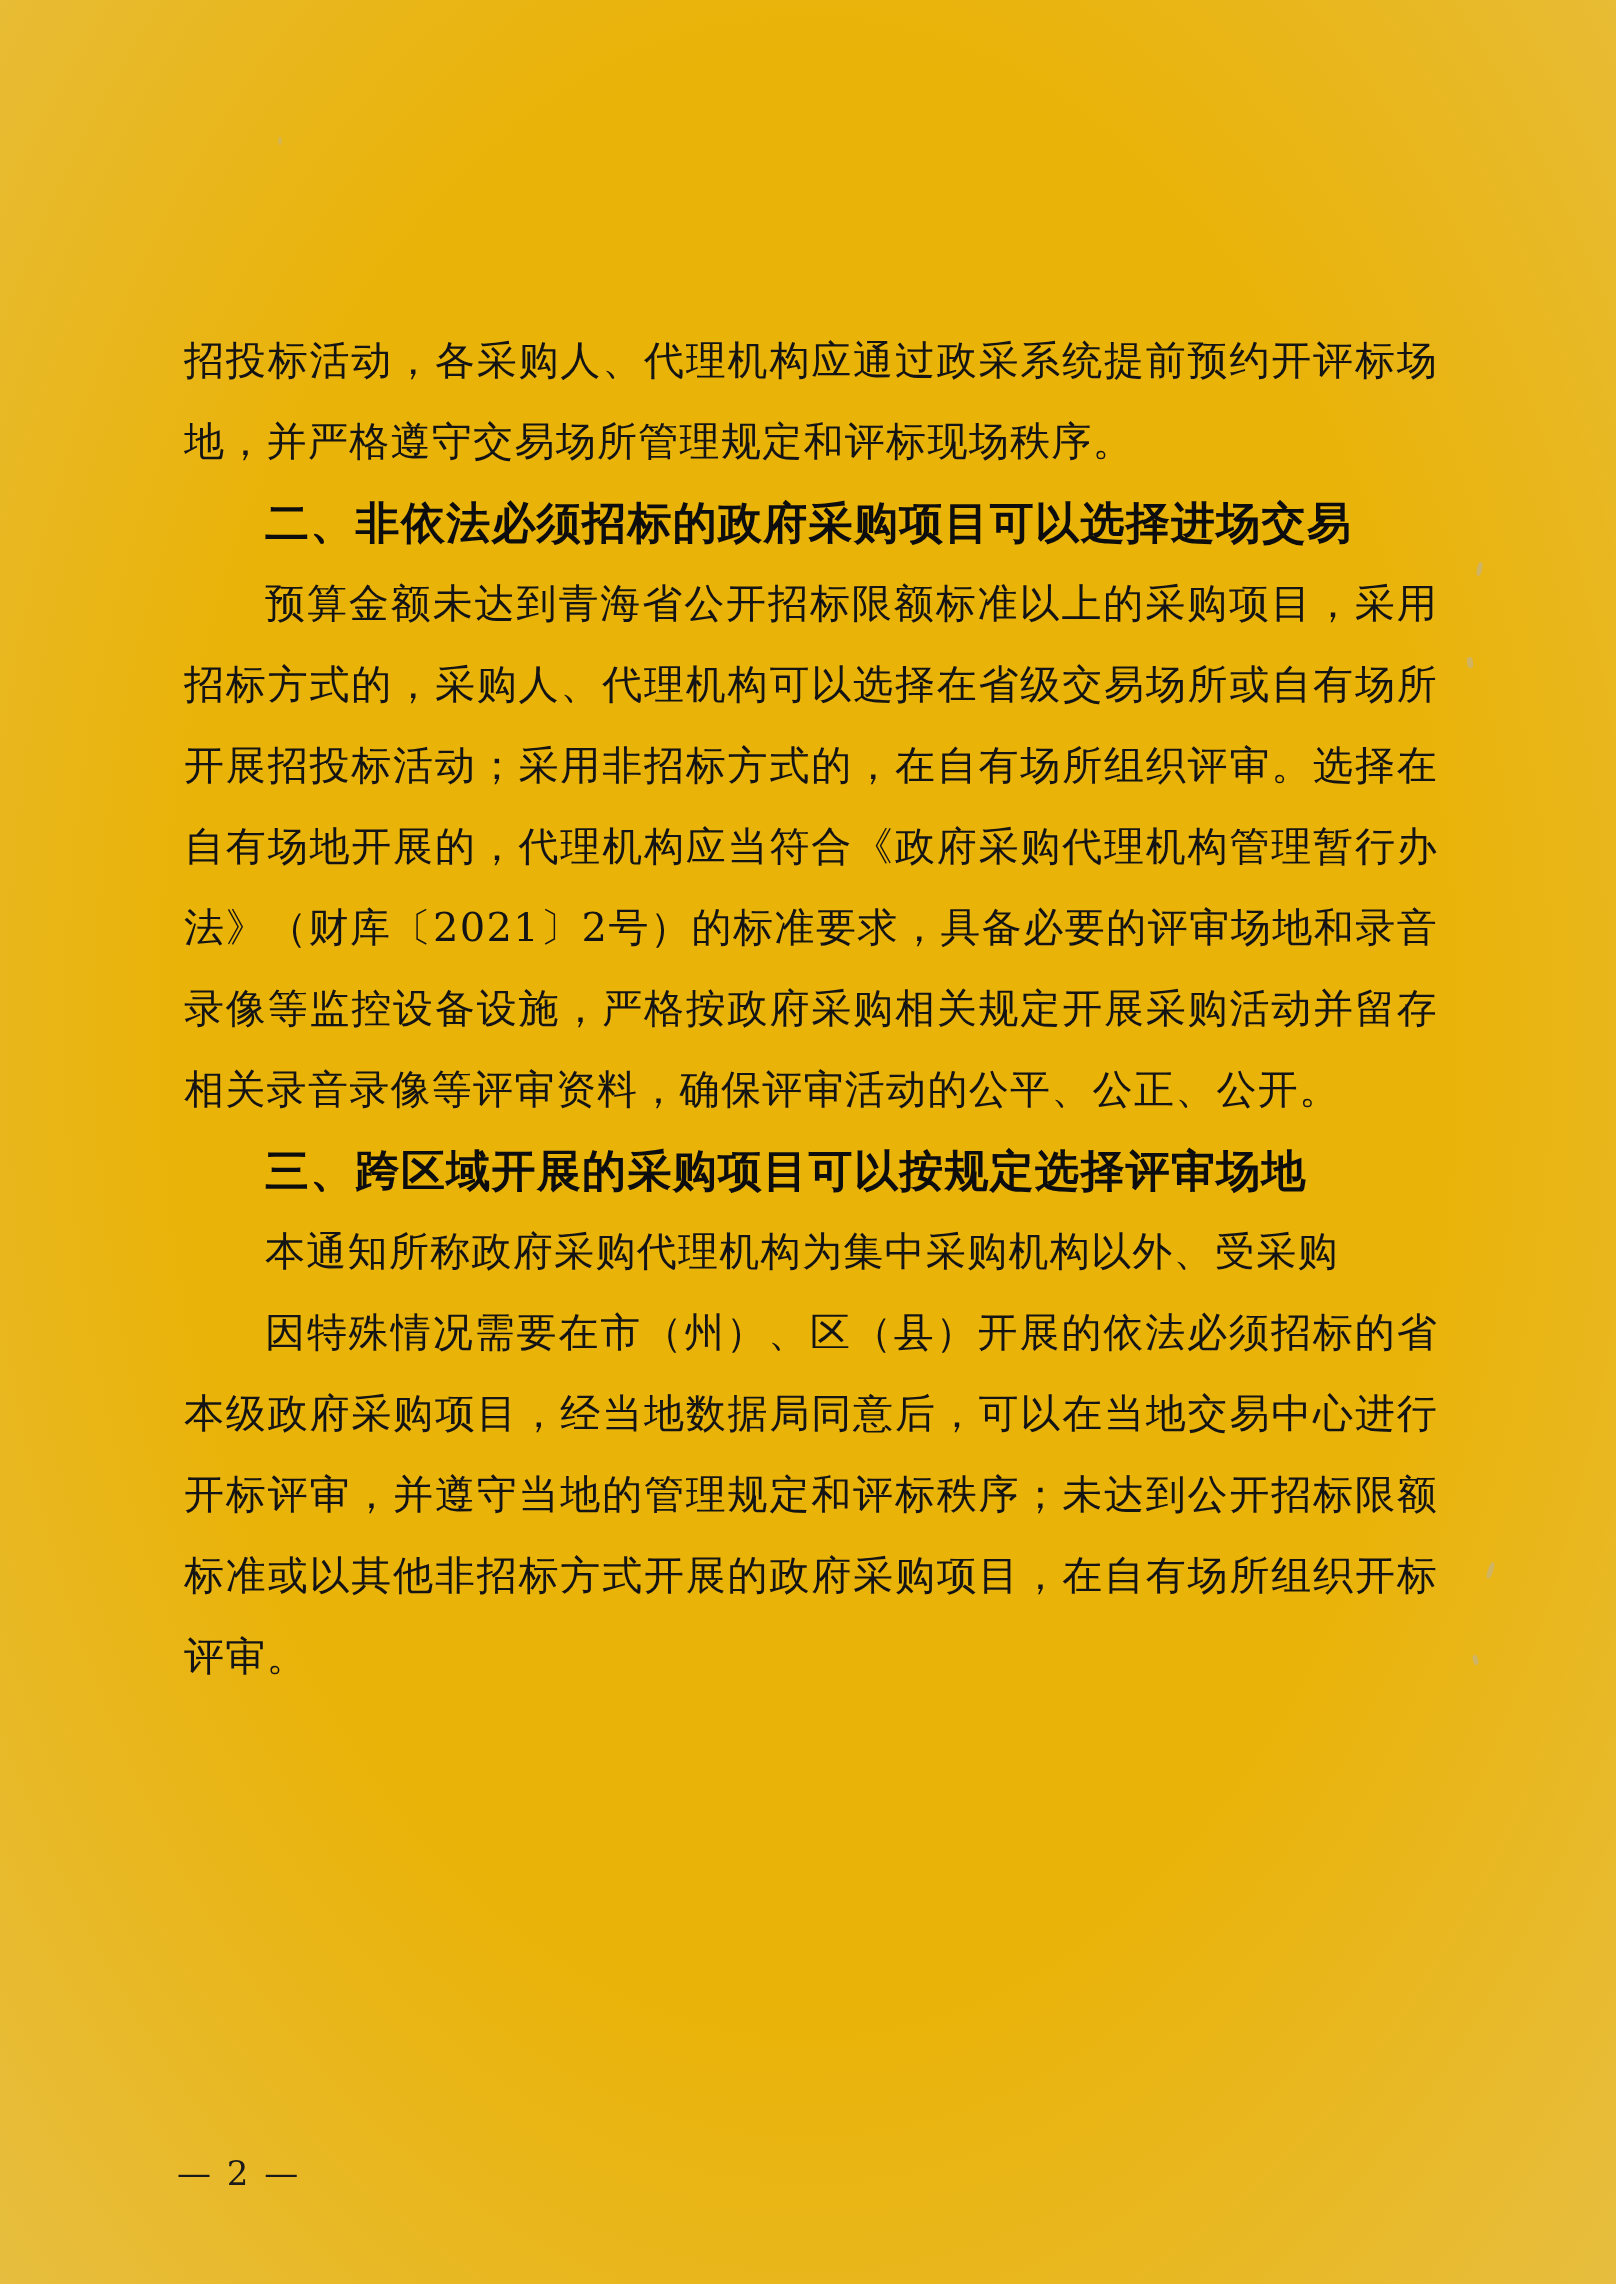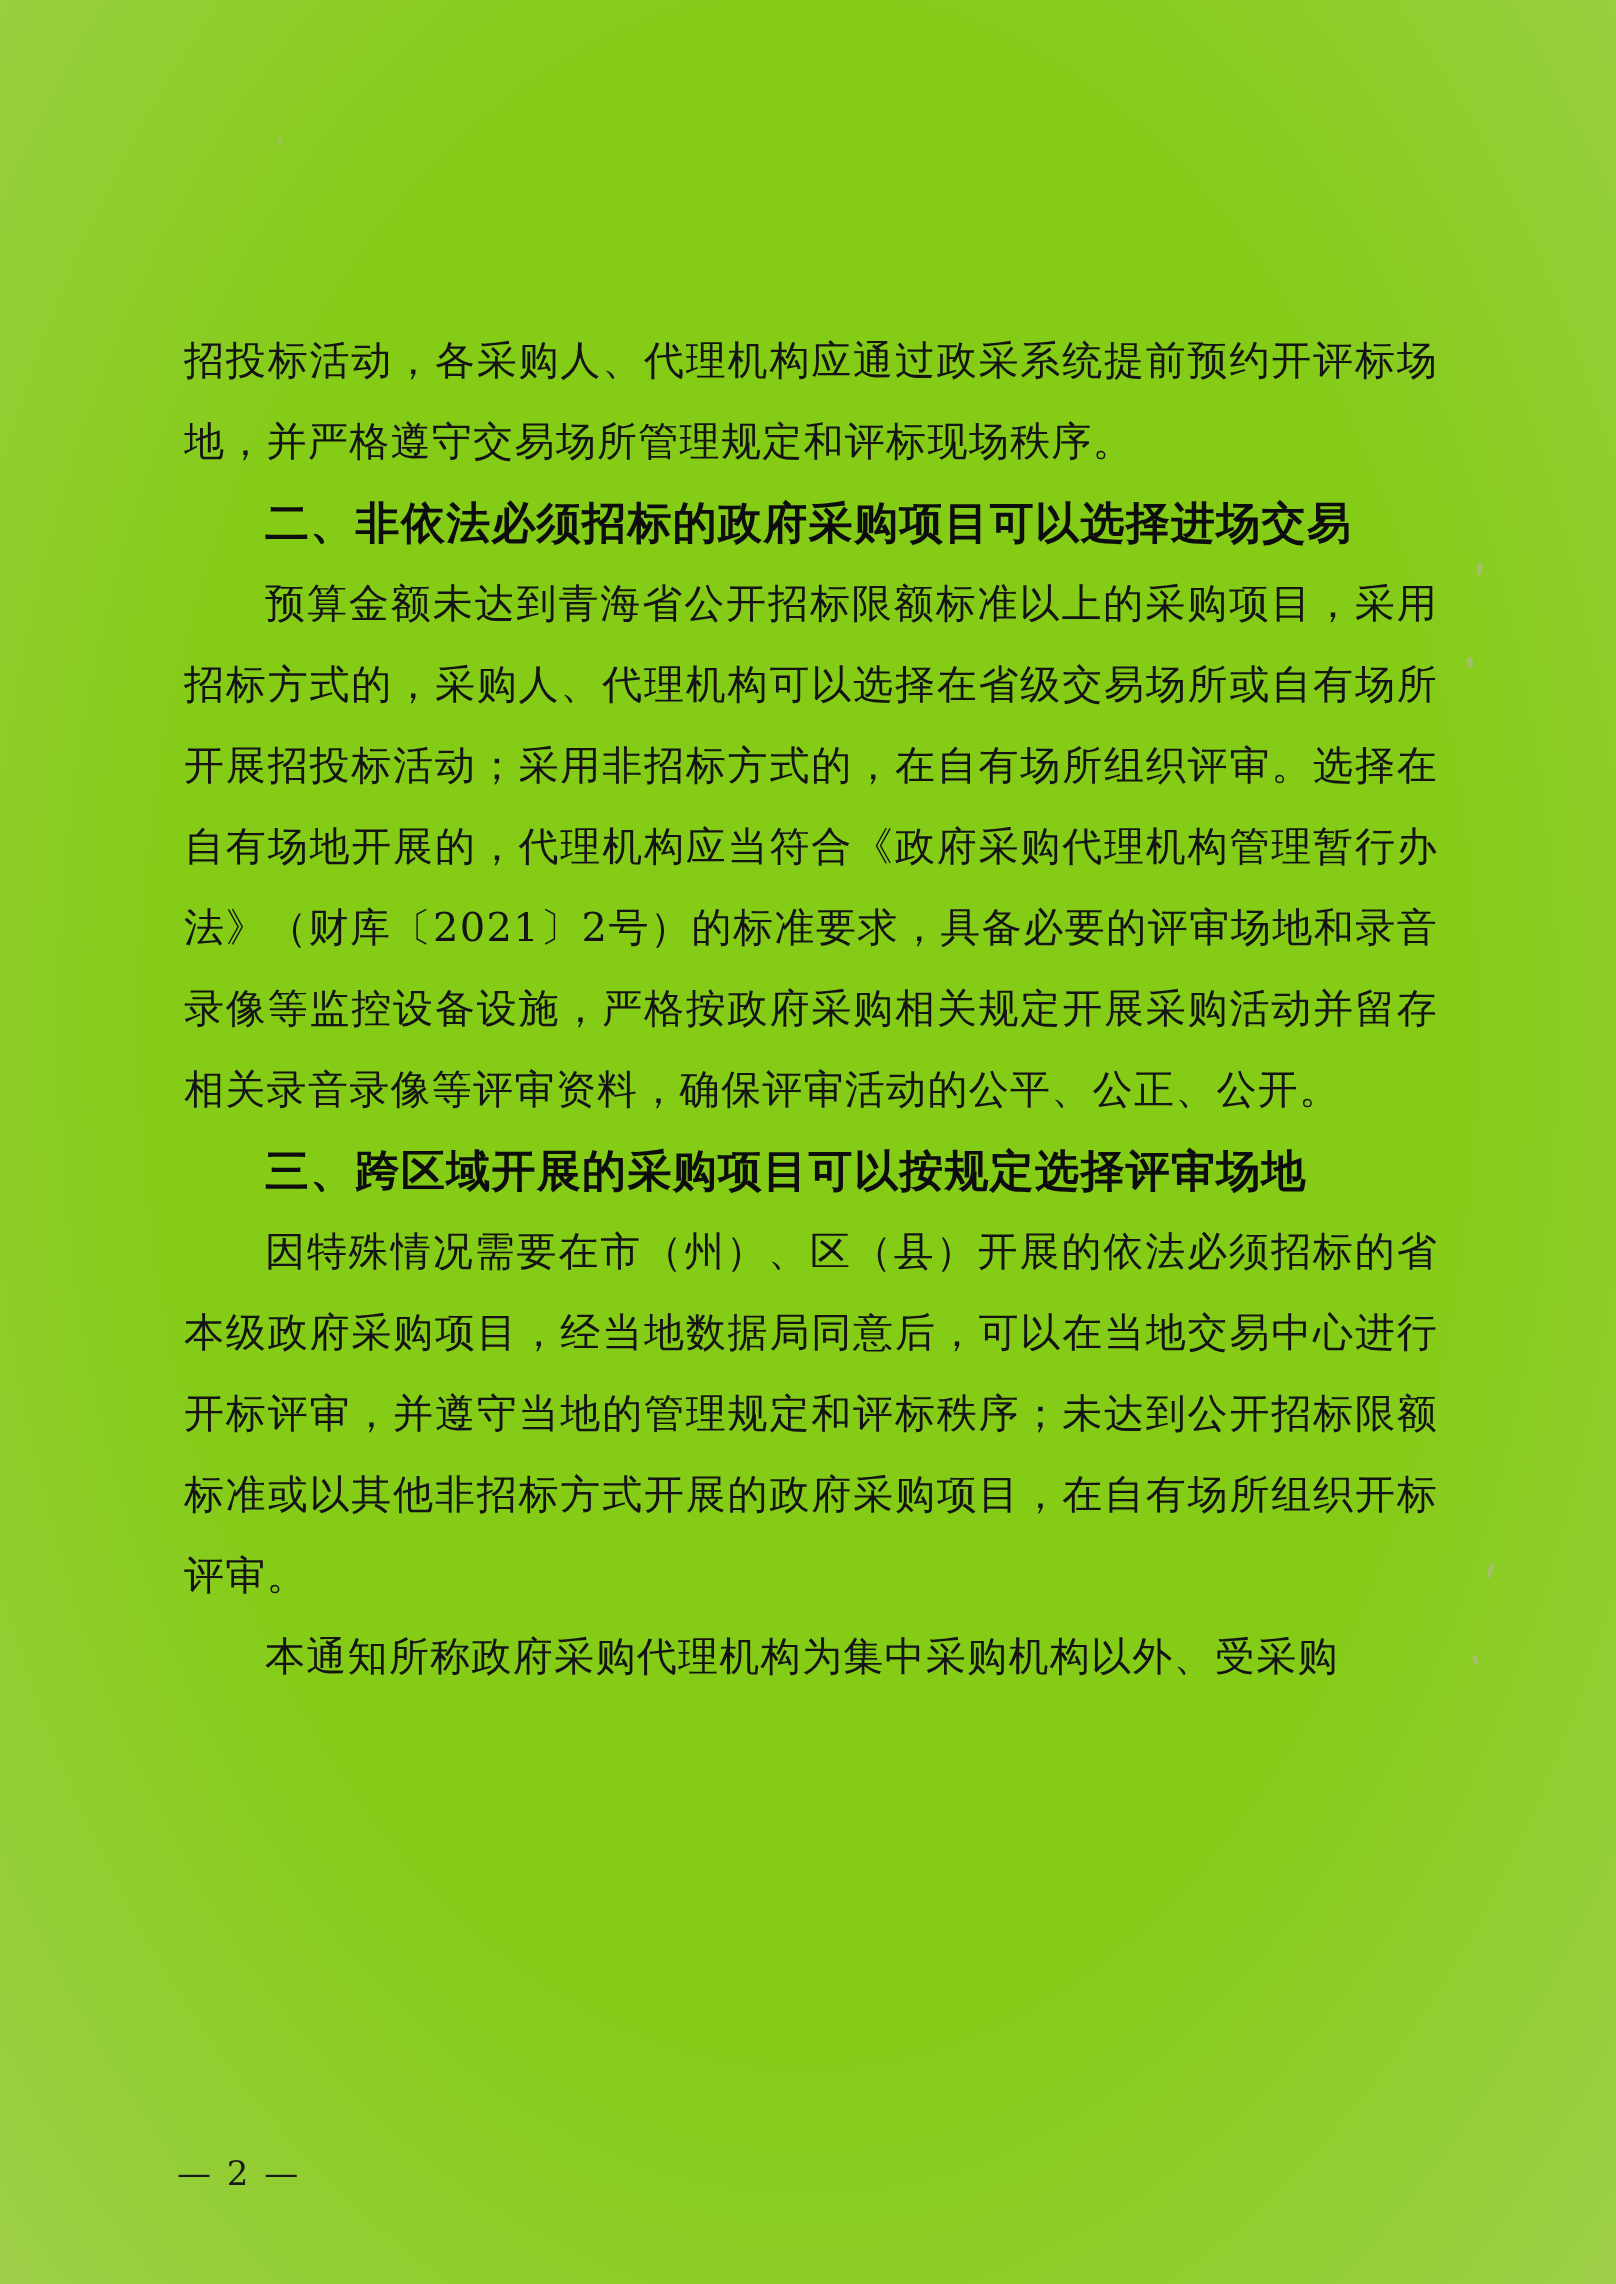--- a/index.html
+++ b/index.html
@@ -12,21 +12,21 @@
     height: 2284px;
     position: relative;
     overflow: hidden;
     font-family: "DejaVu Serif", serif;
   }
 
   
   .page {
     position: absolute;
     inset: 0;
-    background: #84cc16;
+    background: #eab308;
   }
 
   
   .scan-tint {
     position: absolute;
     inset: 0;
     background:
       radial-gradient(ellipse at 50% 45%, rgba(255,255,255,0) 55%, rgba(222,216,206,0.28) 100%);
     pointer-events: none;
   }
@@ -101,21 +101,21 @@
   <div class="content">
 
     <p class="body-text">招投标活动，各采购人、代理机构应通过政采系统提前预约开评标场地，并严格遵守交易场所管理规定和评标现场秩序。</p>
 
     <h2 class="heading">二、非依法必须招标的政府采购项目可以选择进场交易</h2>
 
     <p class="body-text indent">预算金额未达到青海省公开招标限额标准以上的采购项目，采用招标方式的，采购人、代理机构可以选择在省级交易场所或自有场所开展招投标活动；采用非招标方式的，在自有场所组织评审。选择在自有场地开展的，代理机构应当符合《政府采购代理机构管理暂行办法》（财库〔2021〕2号）的标准要求，具备必要的评审场地和录音录像等监控设备设施，严格按政府采购相关规定开展采购活动并留存相关录音录像等评审资料，确保评审活动的公平、公正、公开。</p>
 
     <h2 class="heading">三、跨区域开展的采购项目可以按规定选择评审场地</h2>
 
+    <p class="body-text indent">本通知所称政府采购代理机构为集中采购机构以外、受采购</p>
+
     <p class="body-text indent">因特殊情况需要在市（州）、区（县）开展的依法必须招标的省本级政府采购项目，经当地数据局同意后，可以在当地交易中心进行开标评审，并遵守当地的管理规定和评标秩序；未达到公开招标限额标准或以其他非招标方式开展的政府采购项目，在自有场所组织开标评审。</p>
-
-    <p class="body-text indent">本通知所称政府采购代理机构为集中采购机构以外、受采购</p>
 
   </div>
 
   <div class="page-number-wrap">— 2 —</div>
 </div>
 
 
 </body></html>

